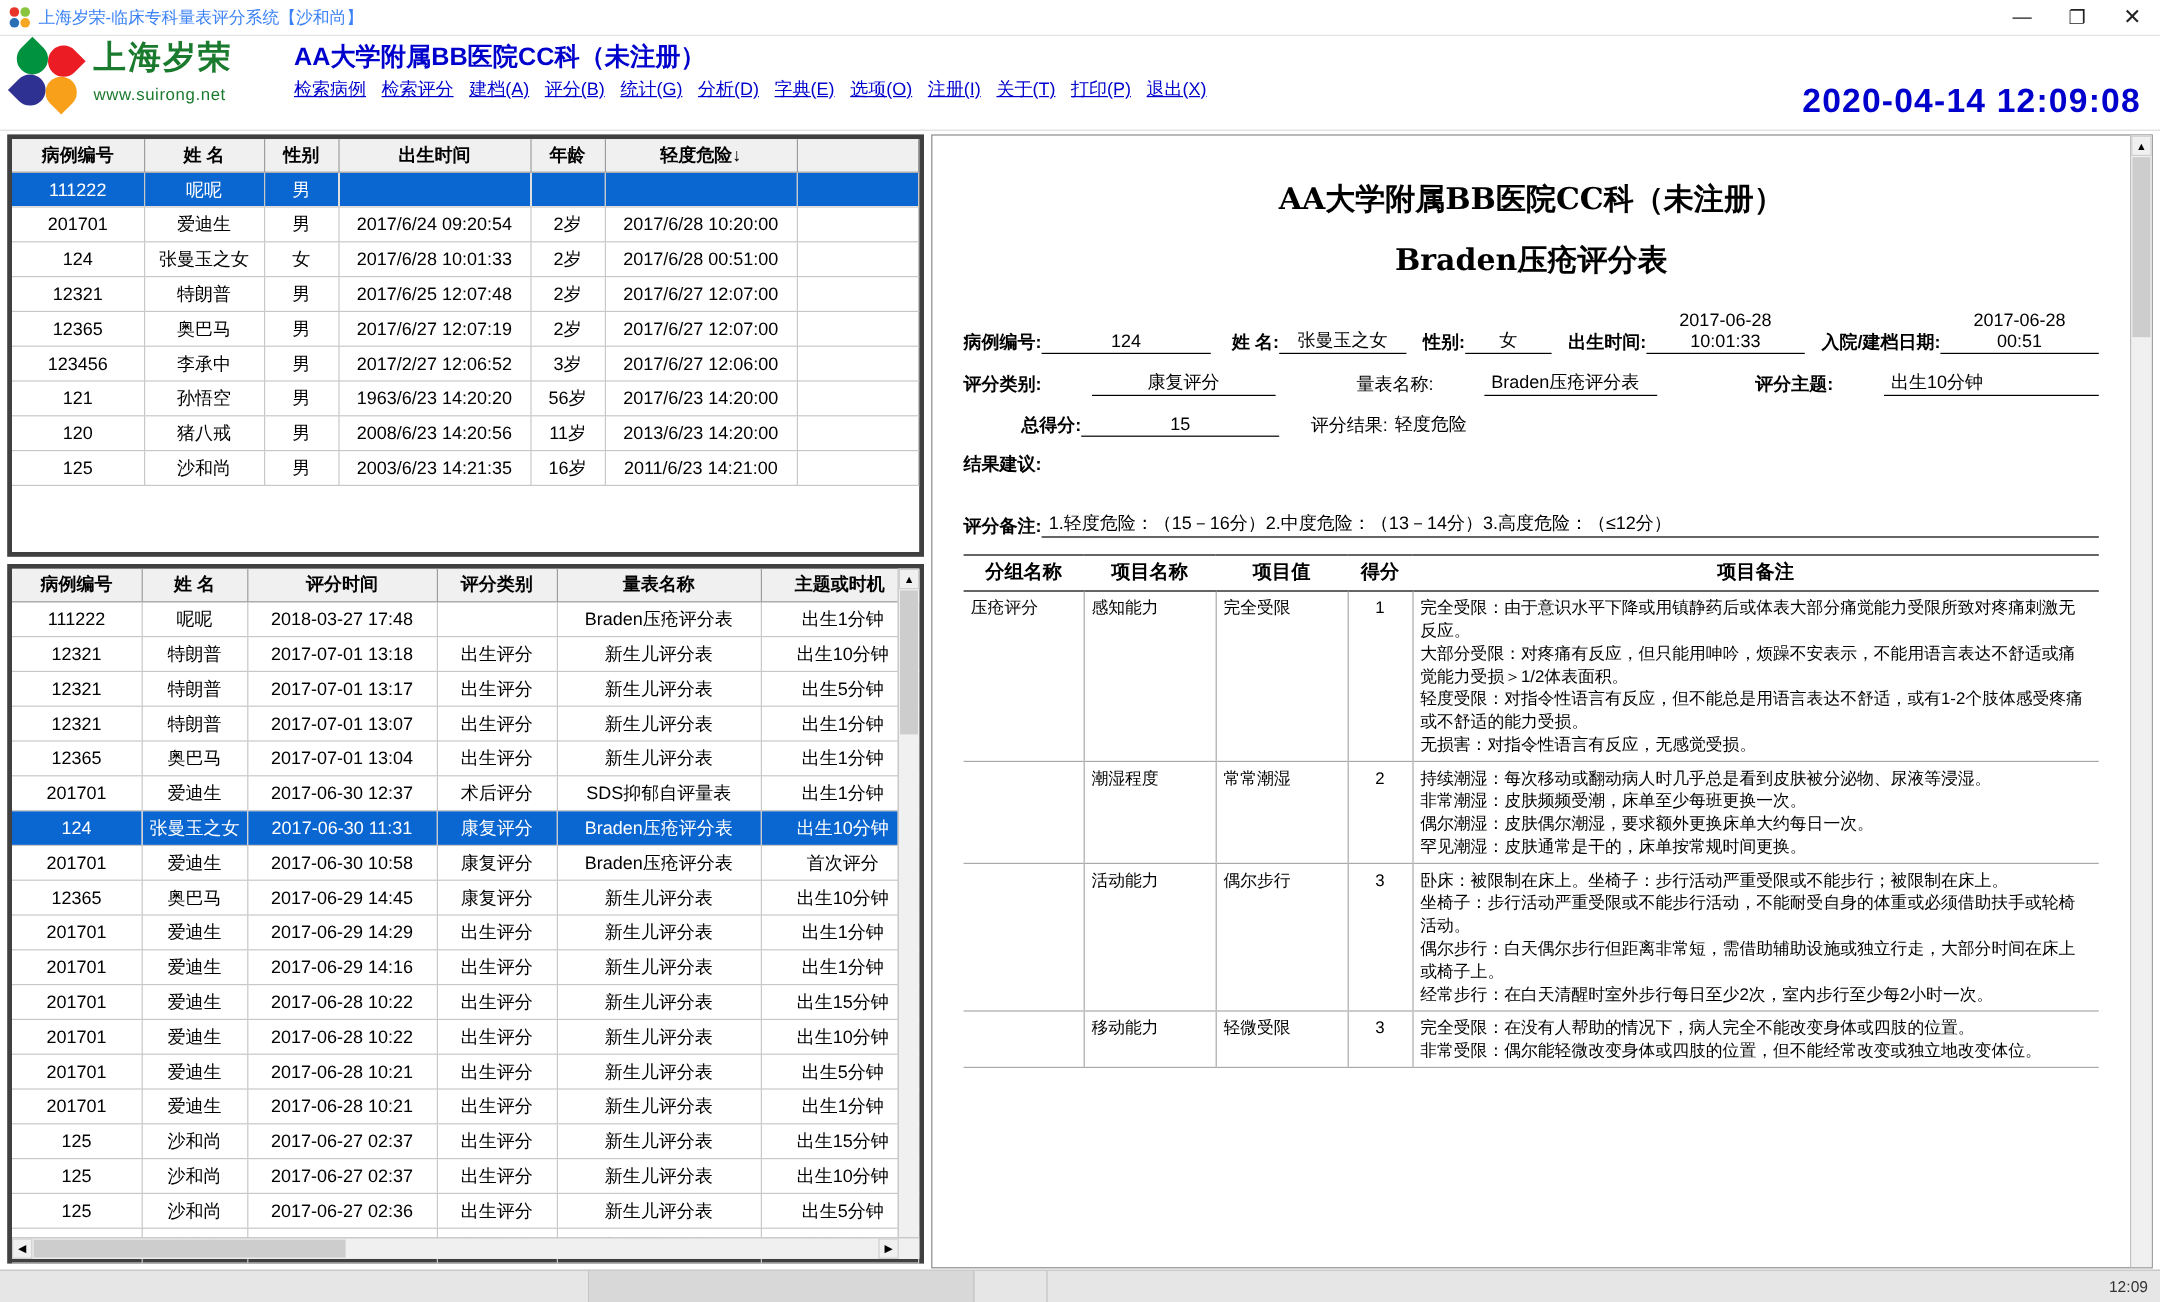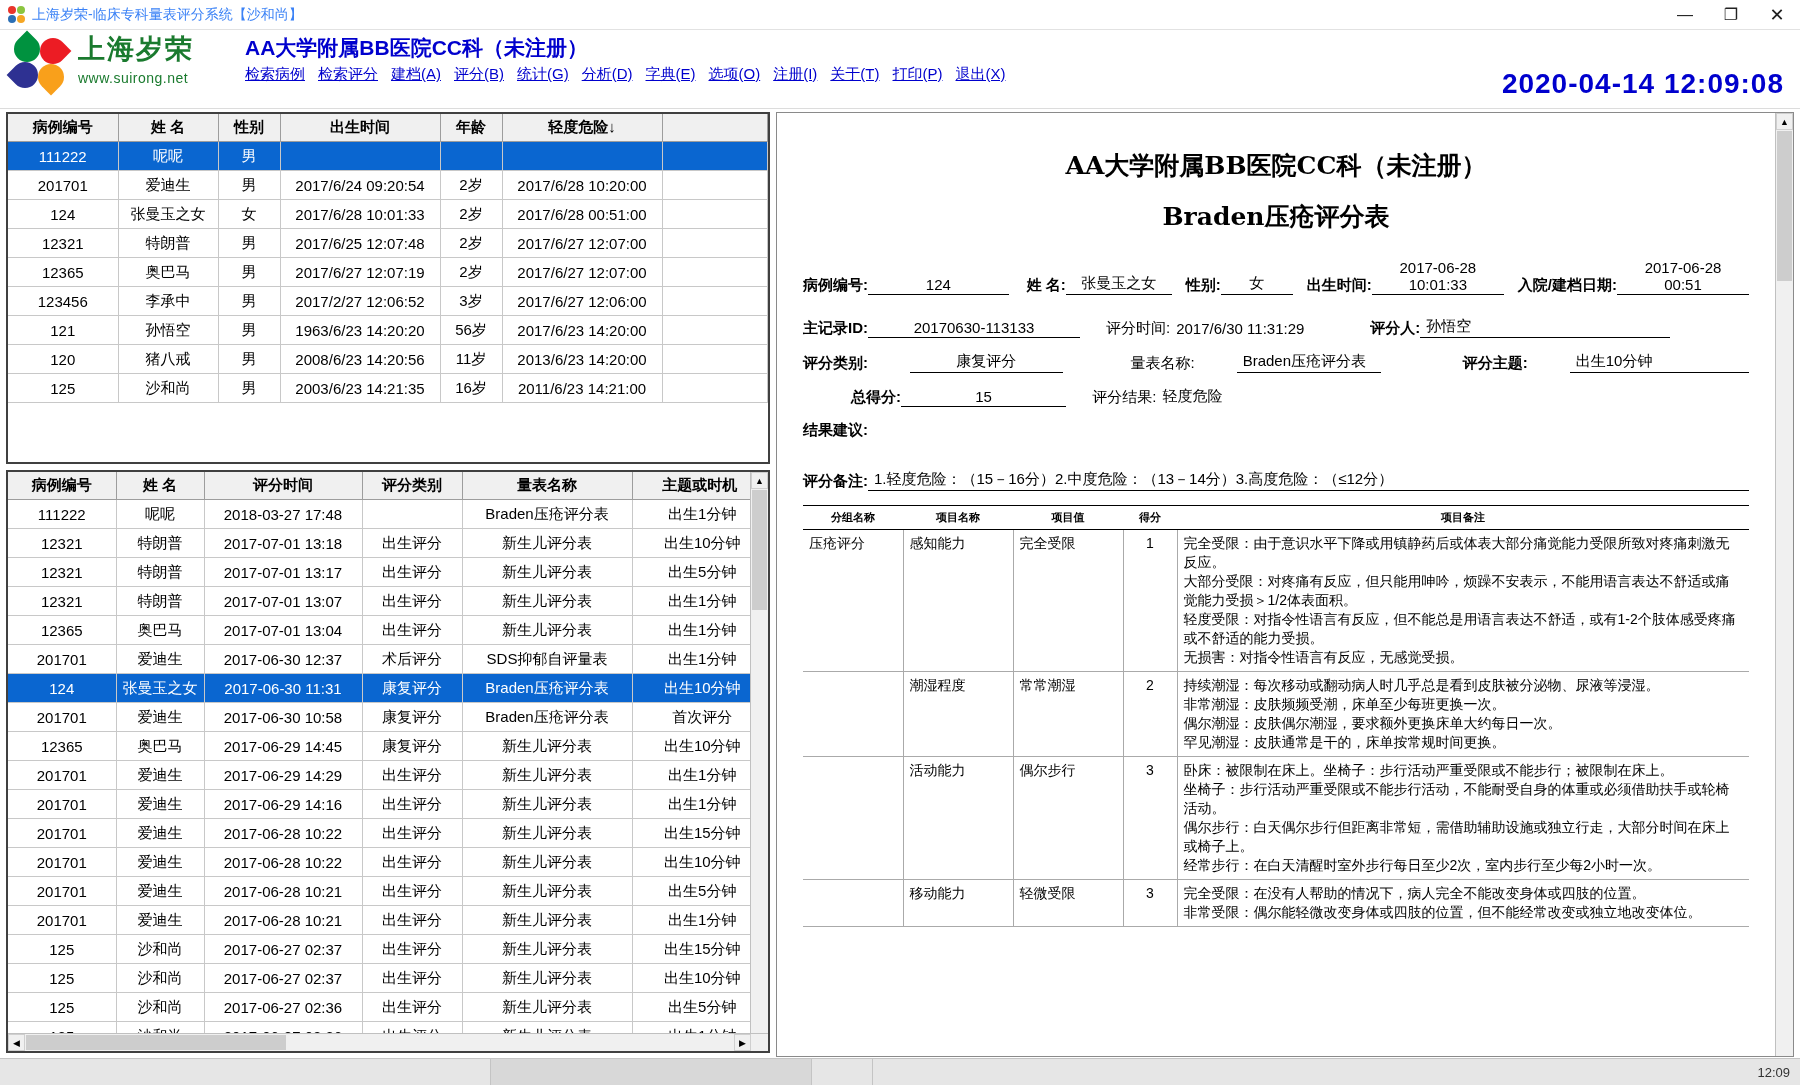--- a/index.html
+++ b/index.html
@@ -49,21 +49,21 @@
   .menu a{color:#0000cd;font-size:15px;text-decoration:underline;cursor:pointer;white-space:nowrap;}
   .clock{
     position:absolute;right:16px;top:38px;color:#0000cd;font-weight:bold;
     font-size:28px;font-family:"Liberation Sans",sans-serif;letter-spacing:1px;
   }
   
   .content{display:flex;height:948px;}
   .left{width:770px;padding:3px 0 0 6px;box-sizing:border-box;}
   .right{flex:1;padding:3px 6px 0 6px;box-sizing:border-box;}
   
-  .grid-wrap{border:2px solid #404040;background:#fff;box-sizing:border-box;position:relative;}
+  .grid-wrap{border:4px solid #404040;background:#fff;box-sizing:border-box;position:relative;}
   .grid-top{height:352px;}
   .grid-bottom{height:583px;margin-top:6px;}
   table.grid{border-collapse:collapse;width:100%;table-layout:fixed;}
   table.grid th{
     background:#f0f0f0;border:1px solid #9d9d9d;border-top:none;border-left:none;
     font-weight:bold;font-size:15px;height:25px;color:#000;
   }
   table.grid td{
     border-right:1px solid #c8c8c8;border-bottom:1px solid #c8c8c8;
     height:26px;font-size:15px;text-align:center;color:#000;white-space:nowrap;overflow:hidden;
@@ -84,21 +84,21 @@
   .report{position:absolute;left:0;top:0;right:18px;bottom:0;overflow:hidden;padding:18px 26px 0 26px;box-sizing:border-box;}
   .rep-title1{text-align:center;font-family:"DejaVu Serif","Liberation Serif",serif;font-weight:bold;font-size:25px;margin-top:18px;}
   .rep-title2{text-align:center;font-family:"DejaVu Serif","Liberation Serif",serif;font-weight:bold;font-size:25px;margin-top:18px;}
   .frow{display:flex;align-items:flex-end;margin-top:16px;font-size:15px;}
   .fl{font-weight:bold;white-space:nowrap;}
   .fv{border-bottom:1px solid #000;min-width:60px;text-align:center;padding:0 6px 1px 6px;white-space:nowrap;}
   .fv.left{text-align:left;}
   
   table.items{border-collapse:collapse;width:100%;margin-top:14px;font-size:14px;}
   table.items th{border:1px solid #000;border-left:none;border-right:none;border-bottom:1px solid #000;border-top:1px solid #000;
-    padding:4px 2px;font-weight:bold;font-size:11px;}
+    padding:4px 2px;font-weight:bold;font-size:16px;}
   table.items td{border-bottom:1px solid #aaa;padding:4px 6px;vertical-align:top;line-height:19px;}
   table.items td.c{text-align:center;}
   .vline{border-left:1px solid #aaa;}
   
   .taskbar{position:absolute;left:0;bottom:0;width:1800px;height:26px;background:#e6e6e6;border-top:1px solid #c4c4c4;display:flex;align-items:center;}
   .tb-seg{height:26px;border-right:1px solid #c4c4c4;}
   .tb-time{margin-left:auto;padding-right:10px;font-size:13px;color:#333;}
 </style>
 </head>
 <body>
@@ -468,28 +468,20 @@
             <span style="display:block;text-align:center;">2017-06-28</span>
             <span class="fv" style="display:block;width:120px">10:01:33</span>
           </span>
           <span class="fl" style="margin-left:14px">入院/建档日期:</span>
           <span style="display:inline-block;">
             <span style="display:block;text-align:center;">2017-06-28</span>
             <span class="fv" style="display:block;width:120px">00:51</span>
           </span>
         </div>
 
-        <div class="frow" style="margin-top:22px;">
-          <span class="fl">主记录ID:</span>
-          <span class="fv" style="width:200px">20170630-113133</span>
-          <span class="fl" style="margin-left:26px;font-weight:normal">评分时间:</span>
-          <span class="fv" style="border:none;">2017/6/30  11:31:29</span>
-          <span class="fl" style="margin-left:60px">评分人:</span>
-          <span class="fv left" style="width:250px">孙悟空</span>
-        </div>
 
         <div class="frow" style="margin-top:14px;gap:42px;">
           <span class="fl">评分类别:</span>
           <span class="fv" style="width:200px">康复评分</span>
           <span class="fl" style="margin-left:26px;font-weight:normal">量表名称:</span>
           <span class="fv left" style="width:200px">Braden压疮评分表</span>
           <span class="fl" style="margin-left:40px">评分主题:</span>
           <span class="fv left" style="width:250px">出生10分钟</span>
         </div>
 

